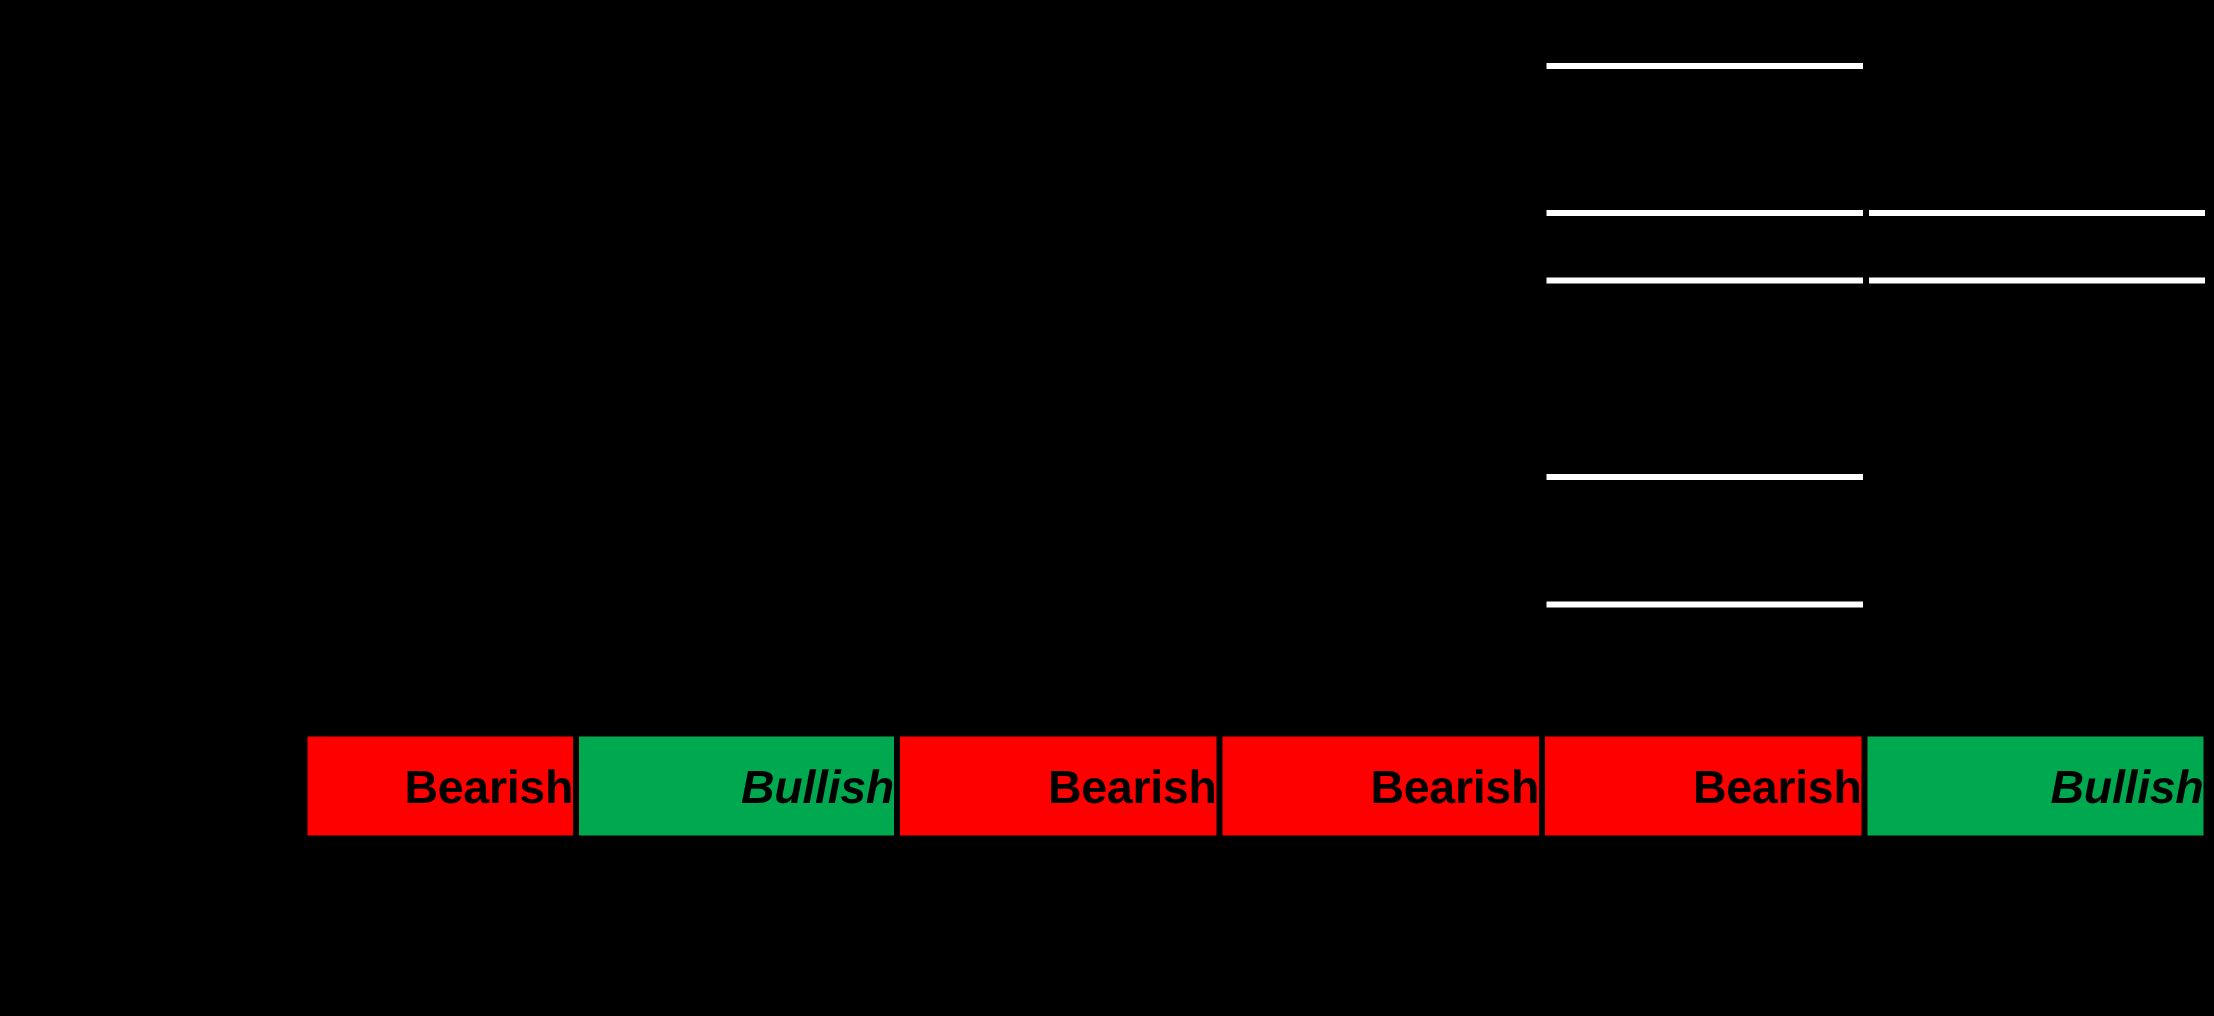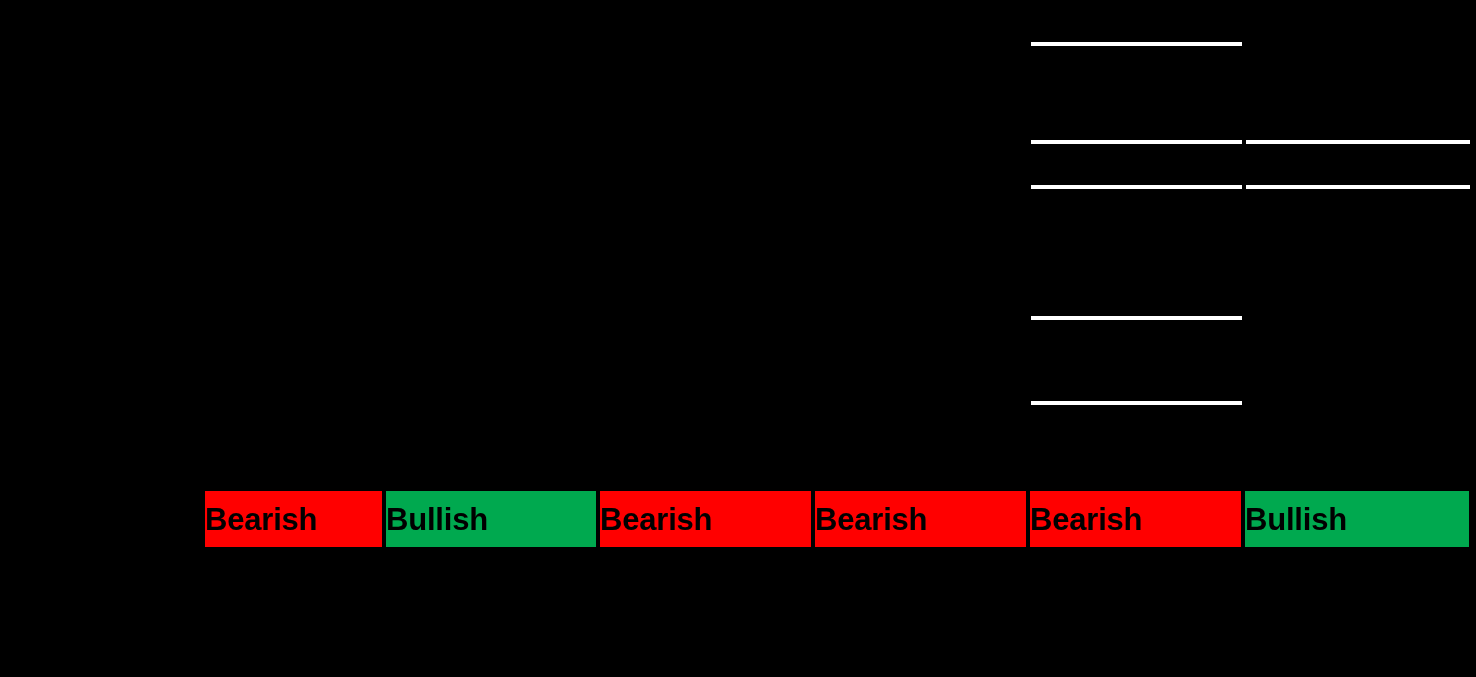--- a/index.html
+++ b/index.html
@@ -36,37 +36,37 @@
   #sentiment-strip {
     position: absolute;
     left: 205px;
     top: 491px;
     height: 50px;
     display: flex;
     align-items: stretch;
   }
 
   .sentiment-cell {
-    height: 56px;
+    height: 66px;
     display: flex;
     align-items: center;
-    justify-content: flex-start;
+    justify-content: flex-end;
     box-sizing: border-box;
     margin-right: 4px;
     color: #000000;
     font-size: 31px;
     font-weight: bold;
     line-height: 1;
     letter-spacing: -0.2px;
     white-space: nowrap;
   }
   .sentiment-cell:last-child { margin-right: 0; }
 
   .sentiment-cell.bearish { background: #ff0000; }
-  .sentiment-cell.bullish { background: #00a94f; }
+  .sentiment-cell.bullish { background: #00a94f; font-style: italic; }
 </style>
 </head>
 <body>
 
 <div id="canvas">
 
   <div id="plot-area">
       <div class="level-line" style="left: 1031px; top: 42px; width: 211px; background: rgb(255, 255, 255);"></div>
       <div class="level-line" style="left: 1031px; top: 140px; width: 211px; background: rgb(255, 255, 255);"></div>
       <div class="level-line" style="left: 1031px; top: 185px; width: 211px; background: rgb(255, 255, 255);"></div>

